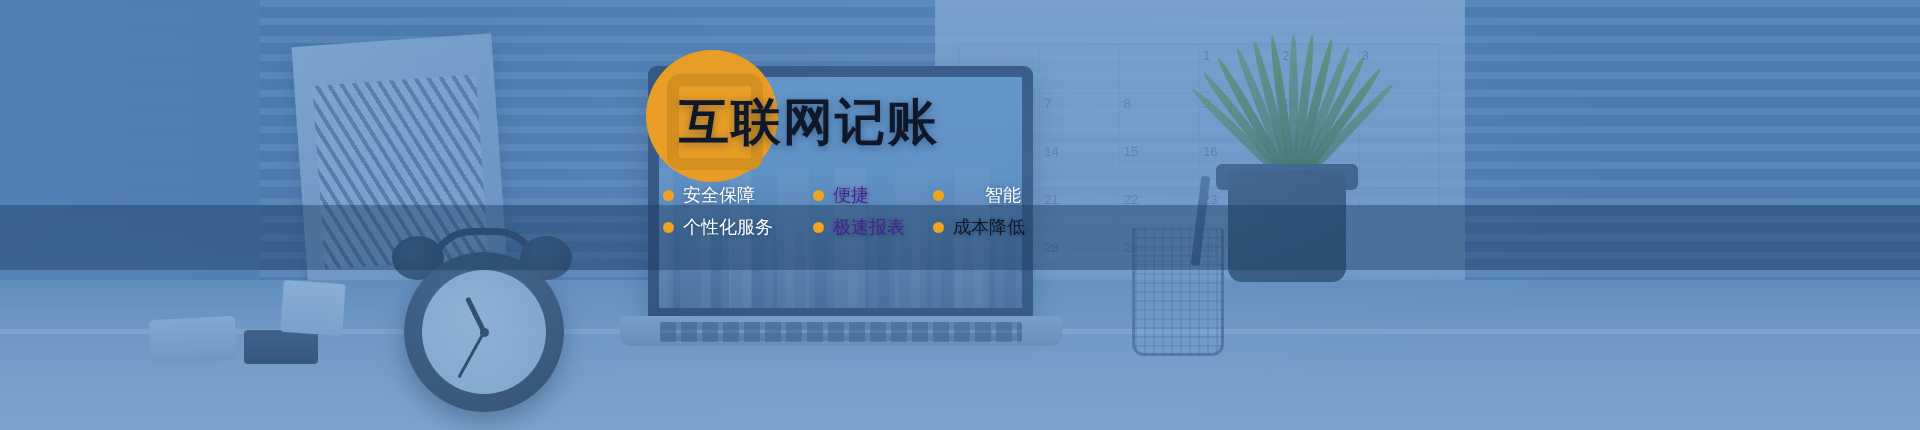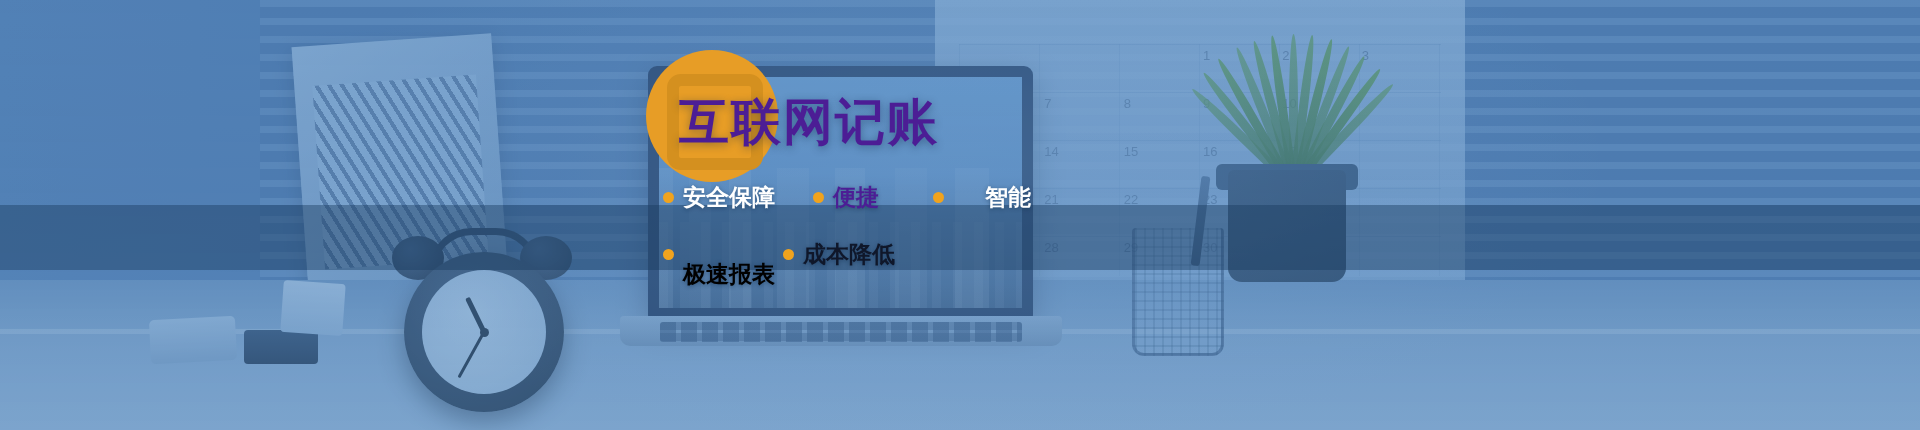--- a/index.html
+++ b/index.html
@@ -260,23 +260,22 @@
 
   .feature {
     display:flex; align-items:center;
     white-space:nowrap;
   }
   .dot {
     width:11px; height:11px; border-radius:50%;
     background:#f0a31e; flex:0 0 auto; margin-right:9px;
   }
   .feature-label {
-    color:#ffffff; font-size:23px; line-height:1;
+    color:#ffffff; font-size:18px; line-height:1;
     text-shadow:0 1px 4px rgba(10,35,65,0.45);
-    font-weight:bold;
   }
 </style>
 </head>
 <body>
 
 <div id="banner">
 
   <div class="photo">
     <div class="blinds"></div>
     <div class="blinds-left"></div>
@@ -374,41 +373,45 @@
 
   <div class="tint"></div>
   <div class="tint2"></div>
 
   <div class="band" style="top: 205px; height: 65px; background: rgba(24, 58, 92, 0.42);"></div>
 
   <div class="circle" style="left: 646px; top: 50px; width: 132px; height: 132px; background: rgb(231, 157, 38);"></div>
   <div class="accent-square" style="left: 667px; top: 74px; width: 96px; height: 96px; border-color: rgb(212, 144, 31);"></div>
 
   <div class="content">
-    <div class="title" style="left: 679px; top: 97px; color: #4c1d95;">互联网记账</div>
+    <div class="title" style="left: 679px; top: 97px; color: #0f172a;">互联网记账</div>
 
     <div class="features" style="left: 663px; top: 186px;">
         <div class="feature-row">
           <div class="feature" style="width: 150px;">
             <span class="dot" style="background: rgb(240, 163, 30);"></span>
             <span class="feature-label" style="color: rgb(255, 255, 255);">安全保障</span>
           </div>
           <div class="feature" style="width: 120px;">
             <span class="dot" style="background: rgb(240, 163, 30);"></span>
             <span class="feature-label" style="color: #4c1d95;">便捷</span>
           </div>
           <div class="feature" style="width: 100px;">
             <span class="dot" style="background: rgb(240, 163, 30);"></span>
             <span class="feature-label" style="color: rgb(255, 255, 255); margin-left: 32px;">智能</span>
           </div>
         </div>
         <div class="feature-row">
+          <div class="feature" style="width: 150px;">
+            <span class="dot" style="background: rgb(240, 163, 30);"></span>
+            <span class="feature-label" style="color: rgb(255, 255, 255);">个性化服务</span>
+          </div>
           <div class="feature" style="width: 120px;">
             <span class="dot" style="background: rgb(240, 163, 30);"></span>
-            <span class="feature-label" style="color: #000000; margin-top: 40px;">极速报表</span>
+            <span class="feature-label" style="color: #4c1d95;">极速报表</span>
           </div>
           <div class="feature" style="width: 100px;">
             <span class="dot" style="background: rgb(240, 163, 30);"></span>
             <span class="feature-label" style="color: #0f172a;">成本降低</span>
           </div>
         </div>
       </div>
   </div>
 
 </div>

